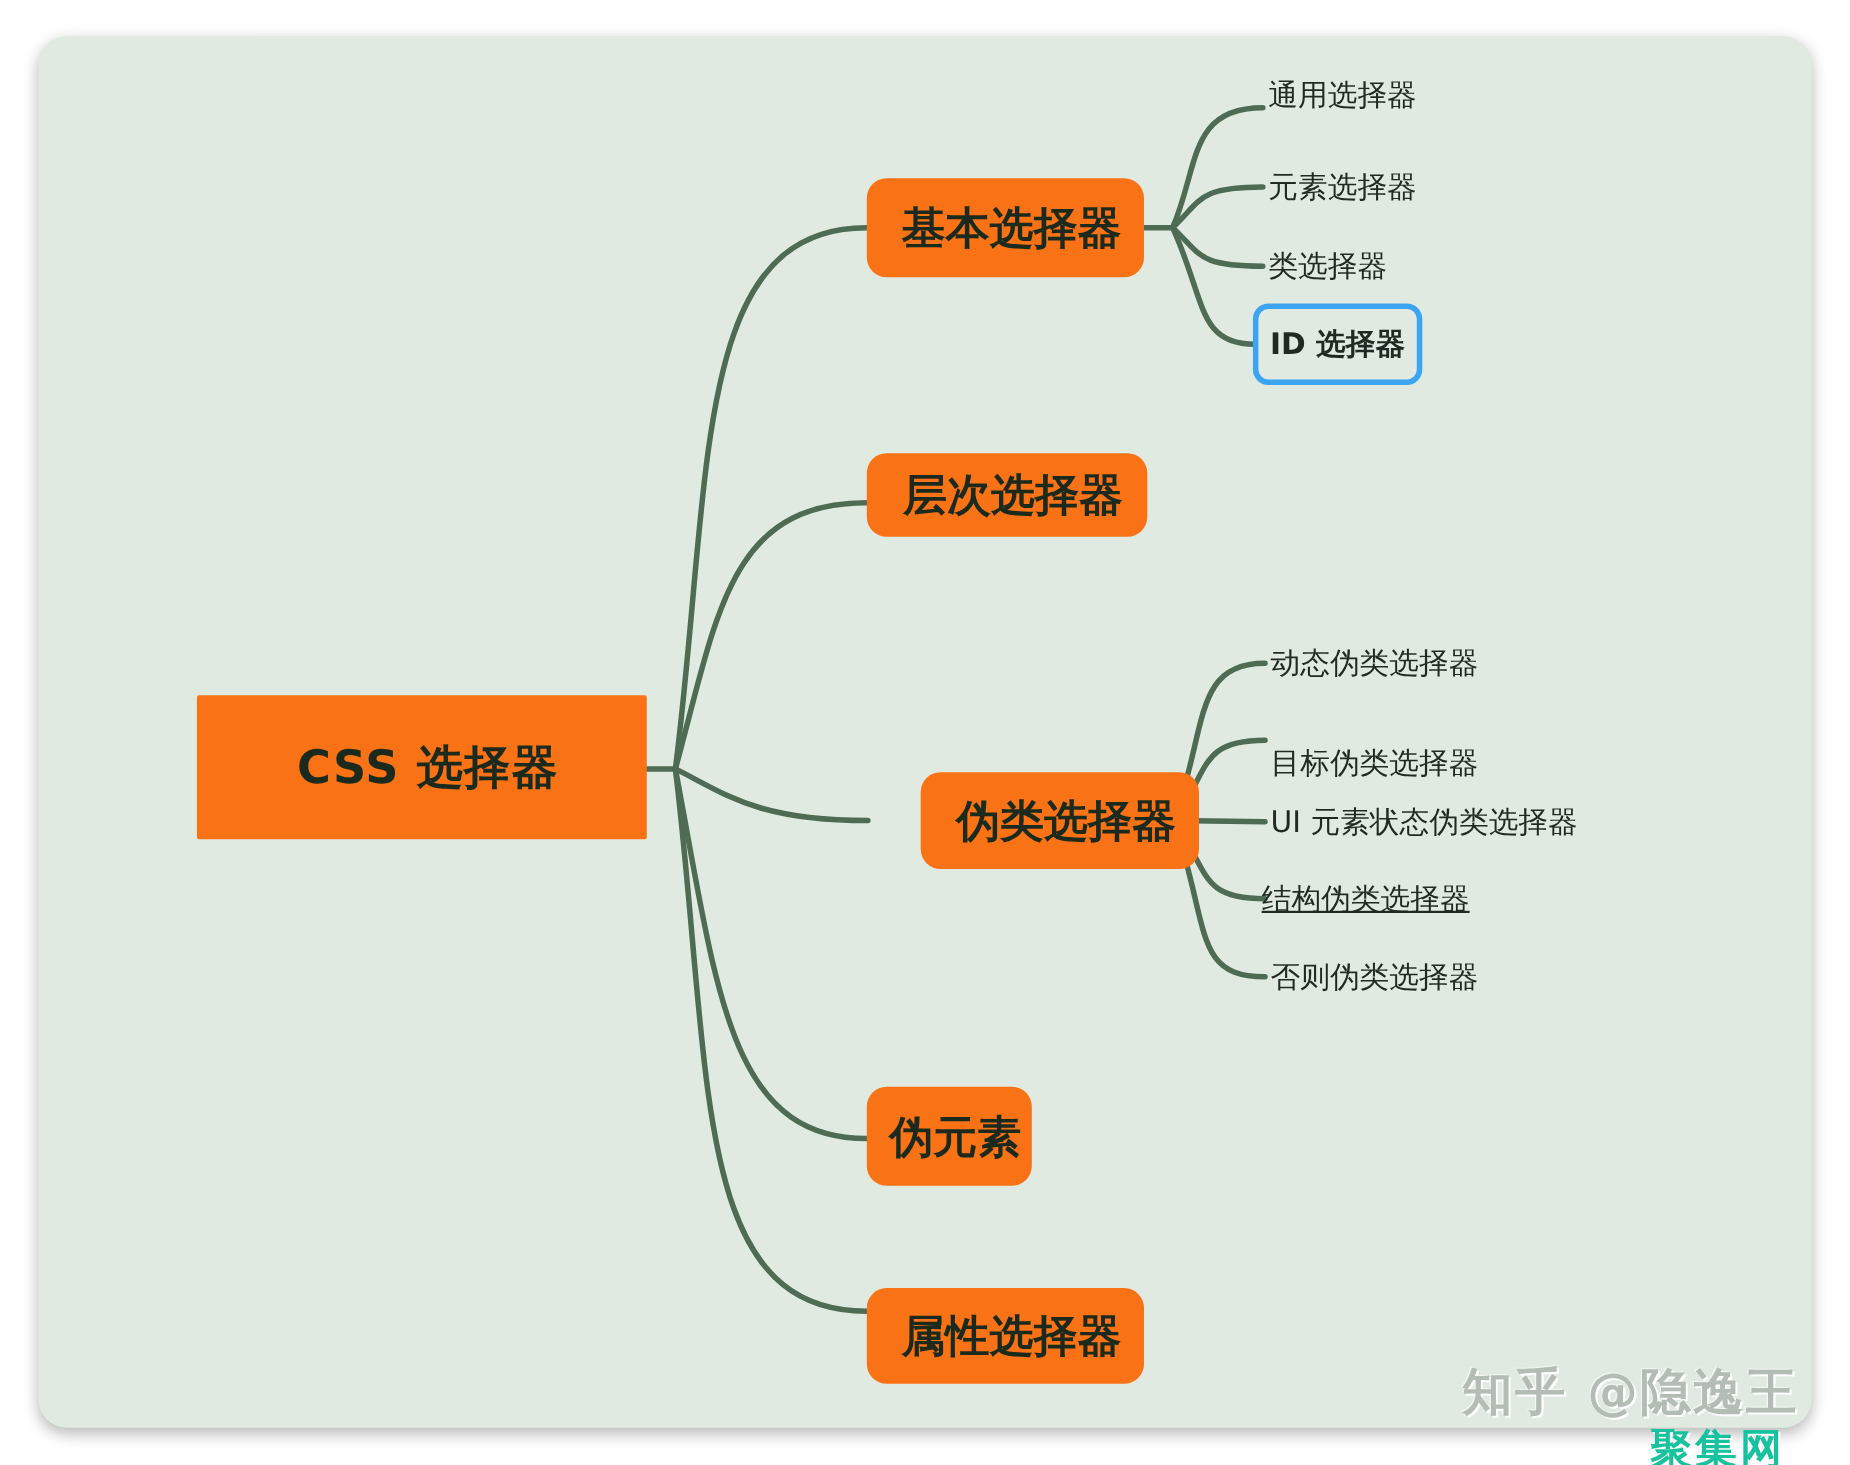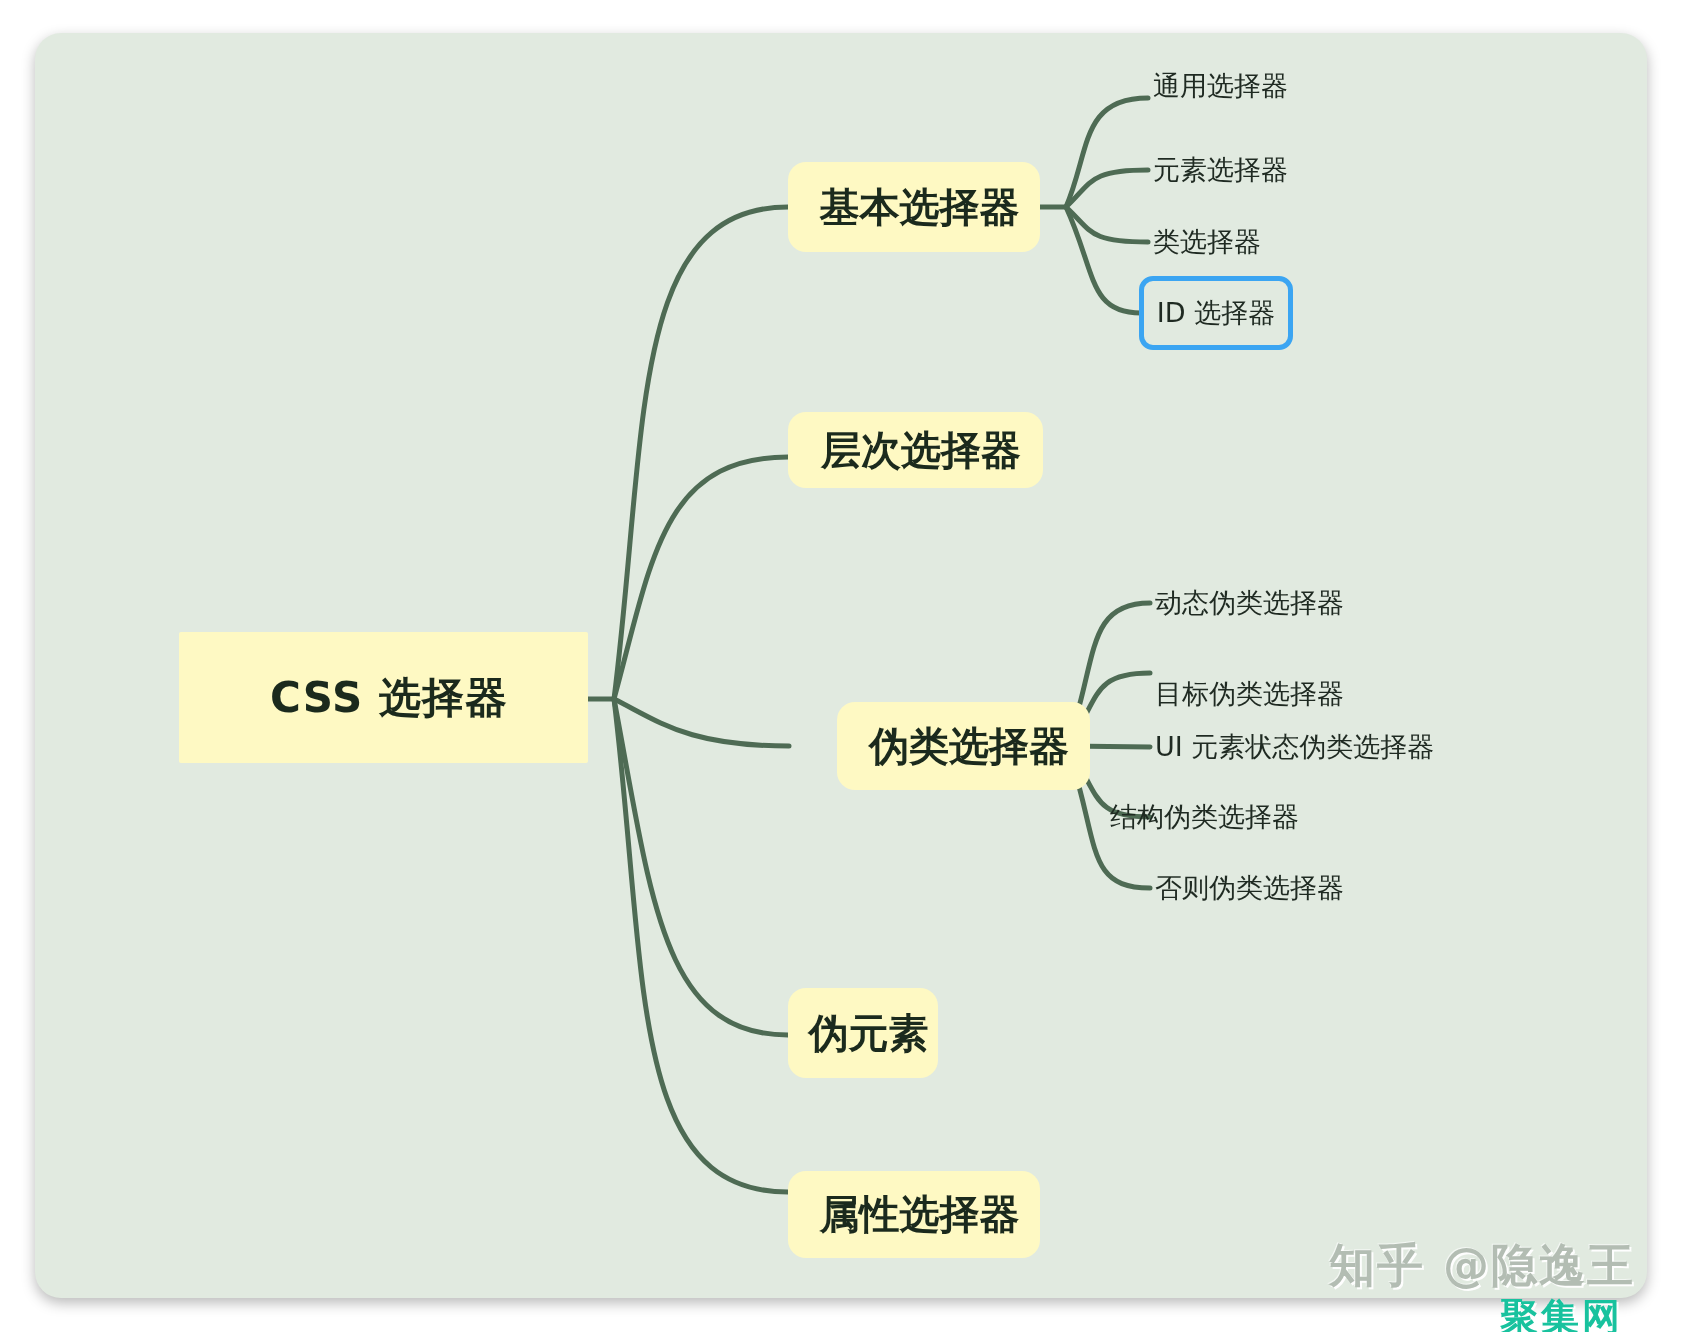--- a/index.html
+++ b/index.html
@@ -31,21 +31,21 @@
   }
   svg.connectors path, svg.connectors line {
     fill: none;
     stroke: #4e6b54;
     stroke-width: 5;
     stroke-linecap: round;
   }
 
   .node {
     position: absolute;
-    background: #fef9c3;
+    background: #f97316;
     color: #1b2a1d;
     display: flex;
     align-items: center;
     justify-content: center;
     font-weight: bold;
     border-radius: 18px;
     white-space: nowrap;
     cursor: default;
     padding-left: 11px;
   }
@@ -72,37 +72,37 @@
     color: #1f2a22;
     white-space: nowrap;
     cursor: default;
   }
   .leaf-basic-0 { left: 1153px; top: 86px; }
   .leaf-basic-1 { left: 1153px; top: 170px; }
   .leaf-basic-2 { left: 1153px; top: 242px; }
   .leaf-pseudo-0 { left: 1155px; top: 603px; }
   .leaf-pseudo-1 { left: 1155px; top: 694px; }
   .leaf-pseudo-2 { left: 1155px; top: 747px; }
-  .leaf-pseudo-3 { left: 1110px; top: 817px; }
+  .leaf-pseudo-3 { left: 1147px; top: 817px; text-decoration: underline; }
   .leaf-pseudo-4 { left: 1155px; top: 888px; }
 
   .selected-leaf-box {
     position: absolute;
     left: 1139px; top: 276px;
     width: 154px; height: 74px;
     border: 5px solid #3ba5f2;
     border-radius: 14px;
     display: flex;
     align-items: center;
     justify-content: center;
     cursor: default;
   }
   .selected-leaf-box .leaf-text {
     font-size: 27px;
-    font-weight: 400;
+    font-weight: 700;
     color: #1f2a22;
     white-space: nowrap;
   }
 
   .watermark-zhihu {
     position: absolute;
     right: 47px; top: 1235px;
     font-size: 46px;
     font-weight: bold;
     color: #b3bdb3;

